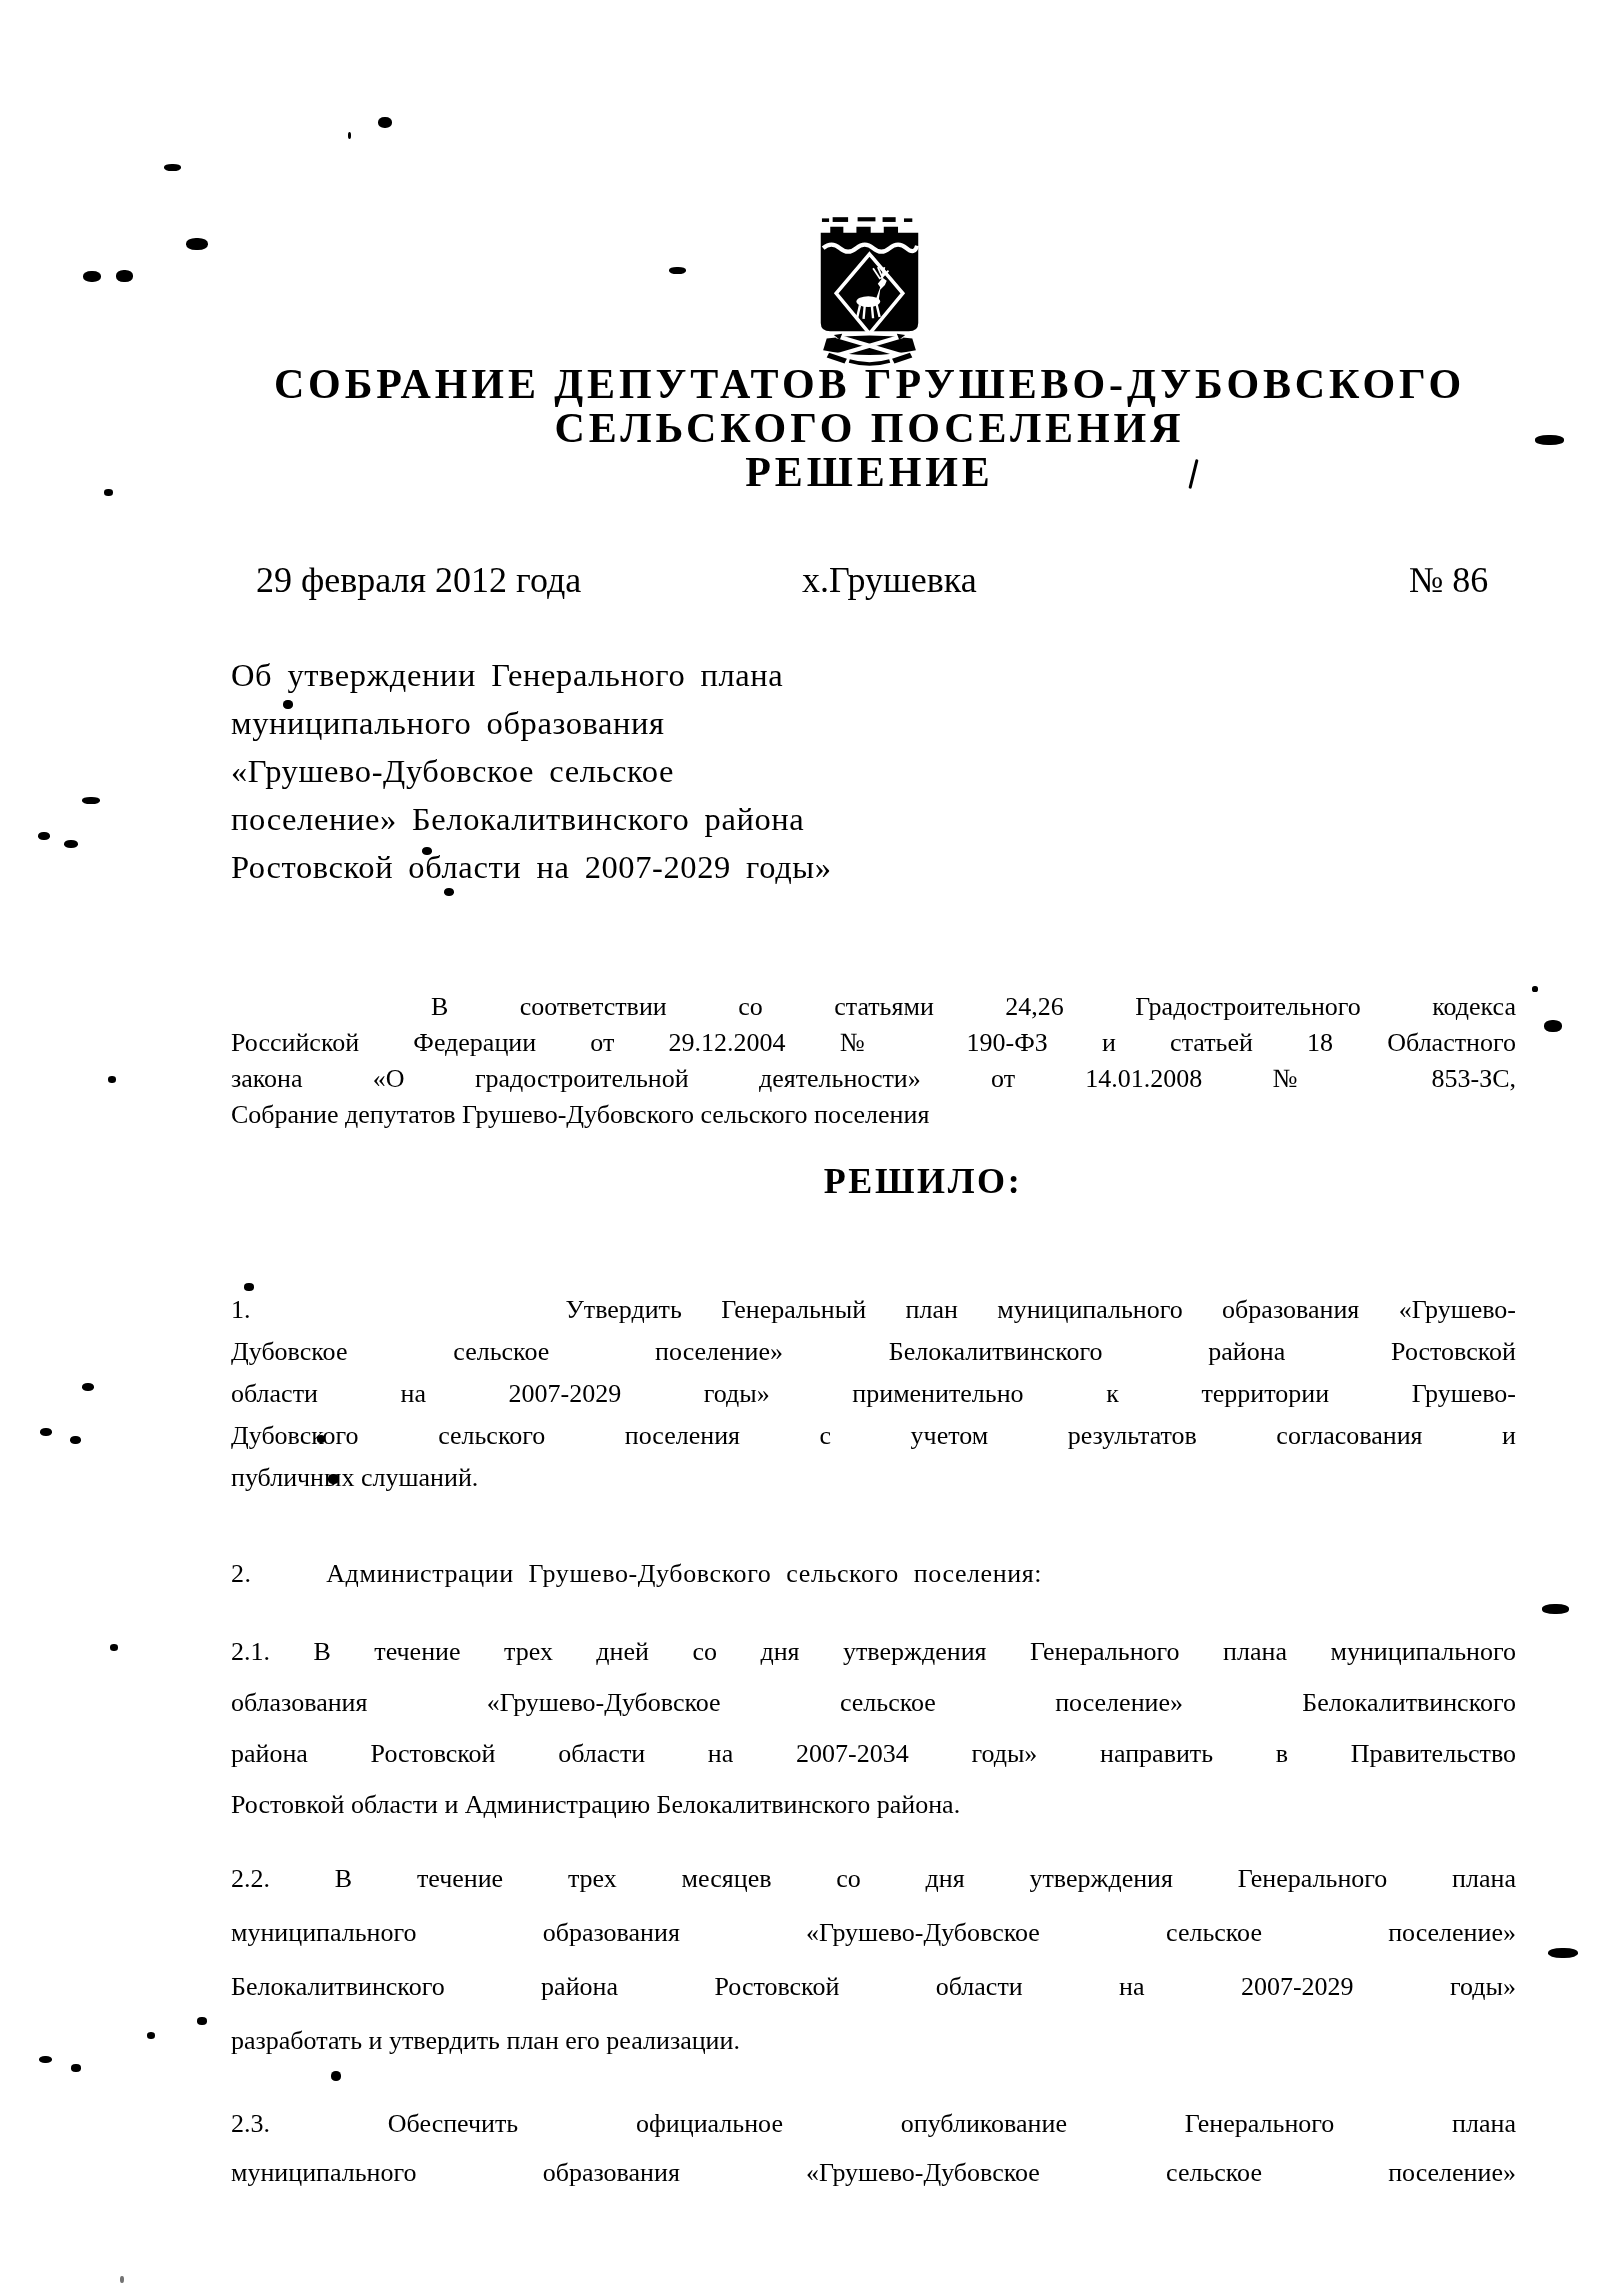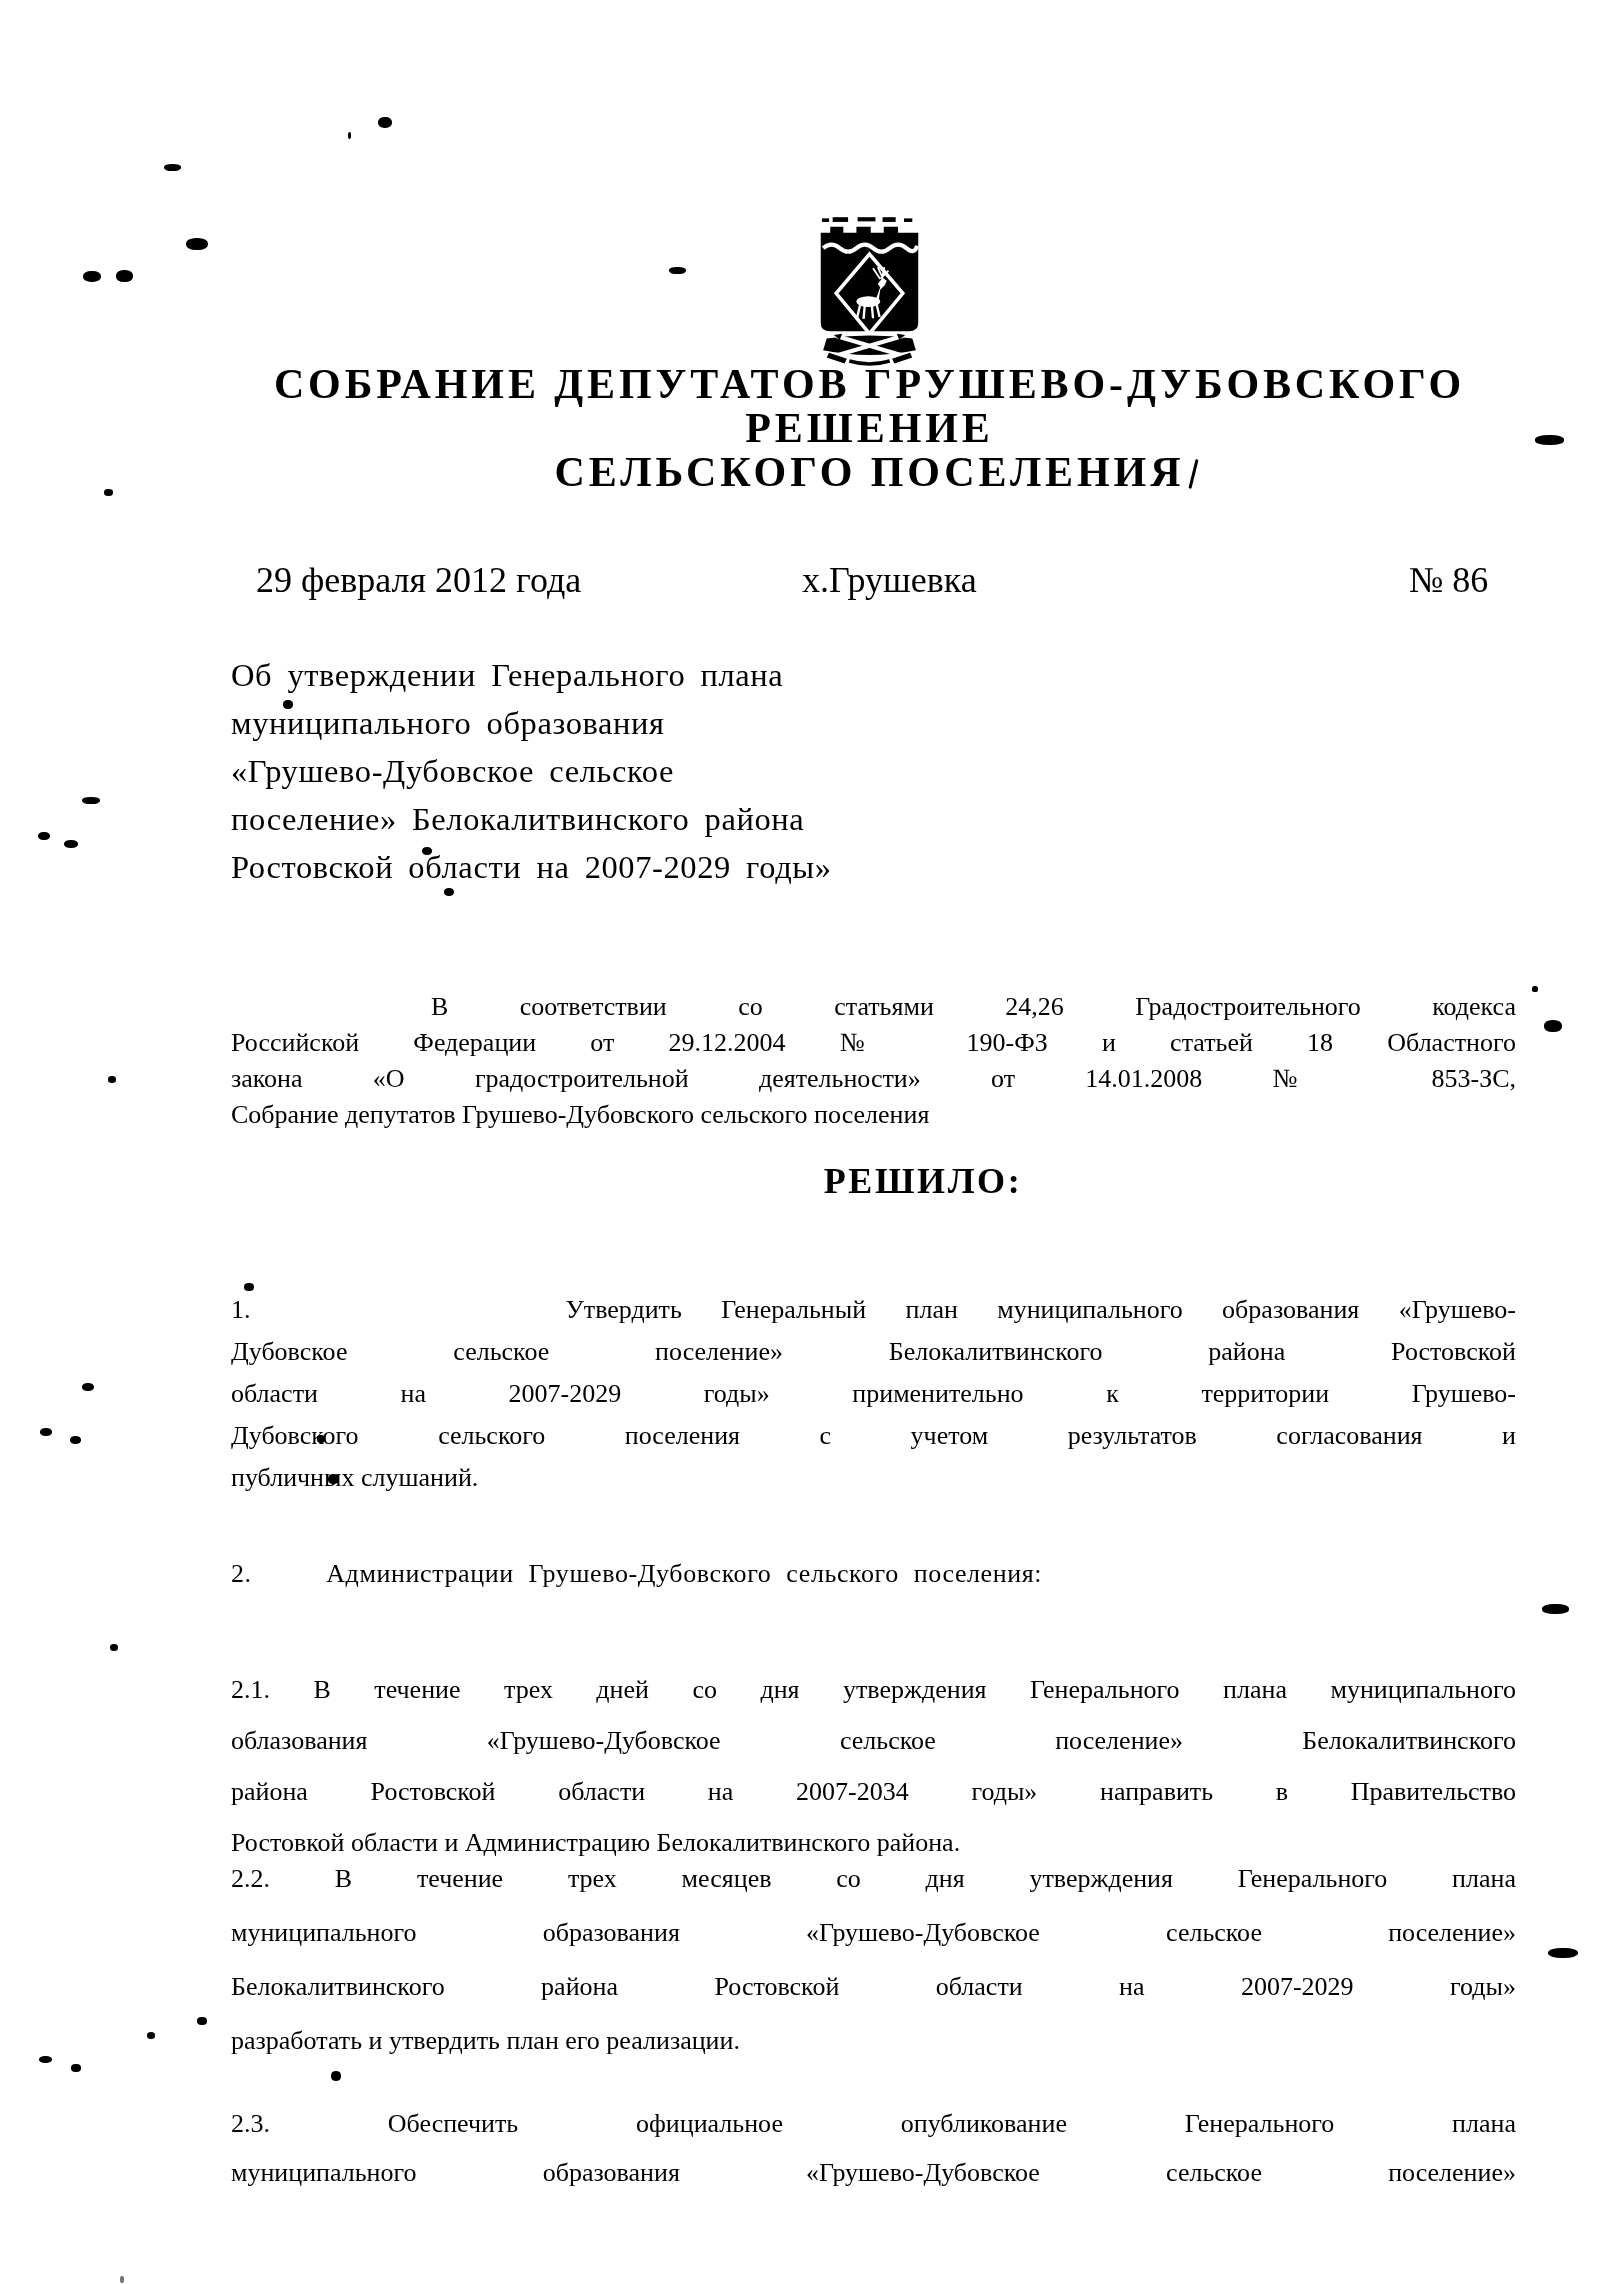--- a/index.html
+++ b/index.html
@@ -25,21 +25,21 @@
   .subject{position:absolute;left:231px;top:607px;width:812px;
            font-size:32.5px;line-height:48px;letter-spacing:0.6px;word-spacing:6.5px;}
   
   .para{position:absolute;left:231px;width:1285px;font-size:26px;}
   .intro{top:945px;line-height:36px;}
   .intro .first{padding-left:200px;}
   .reshilo{position:absolute;left:273px;top:1117px;width:1300px;text-align:center;
            font-weight:bold;font-size:36px;line-height:40px;letter-spacing:2.6px;}
   .item1{top:1245px;line-height:42px;}
   .item2h{top:1511px;line-height:38px;letter-spacing:0.6px;word-spacing:7.8px;white-space:nowrap;}
-  .p21{top:1620px;line-height:51px;}
+  .p21{top:1582px;line-height:51px;}
   .p22{top:1808px;line-height:54px;}
   .p23{top:2055px;line-height:49px;}
   .jline{text-align:justify;text-align-last:justify;}
   .lline{text-align:right;text-align-last:left;}
 </style>
 </head>
 <body>
 
 <div class="page">
 
@@ -106,22 +106,22 @@
       <path d="M22,228 L52,238 L48,246 L18,236 Z" fill="#000"></path>
       <path d="M158,228 L128,238 L132,246 L162,236 Z" fill="#000"></path>
       <path d="M40,206 L30,198 L44,196 Z" fill="#000"></path>
       <path d="M140,206 L150,198 L136,196 Z" fill="#000"></path>
       <path d="M56,242 Q90,252 124,242" stroke="#000" stroke-width="6" fill="none"></path>
     </svg>
   </div>
 
   <div class="header">
     <div class="hline">СОБРАНИЕ ДЕПУТАТОВ ГРУШЕВО-ДУБОВСКОГО</div>
+    <div class="hline">СЕЛЬСКОГО ПОСЕЛЕНИЯ</div>
     <div class="hline">РЕШЕНИЕ</div>
-    <div class="hline">СЕЛЬСКОГО ПОСЕЛЕНИЯ</div>
   </div>
 
   <div class="dateline">
     <span class="date">29 февраля 2012 года</span>
     <span class="place">х.Грушевка</span>
     <span class="number">№ 86</span>
   </div>
 
   <div class="subject">
     <div>Об утверждении Генерального плана</div>

